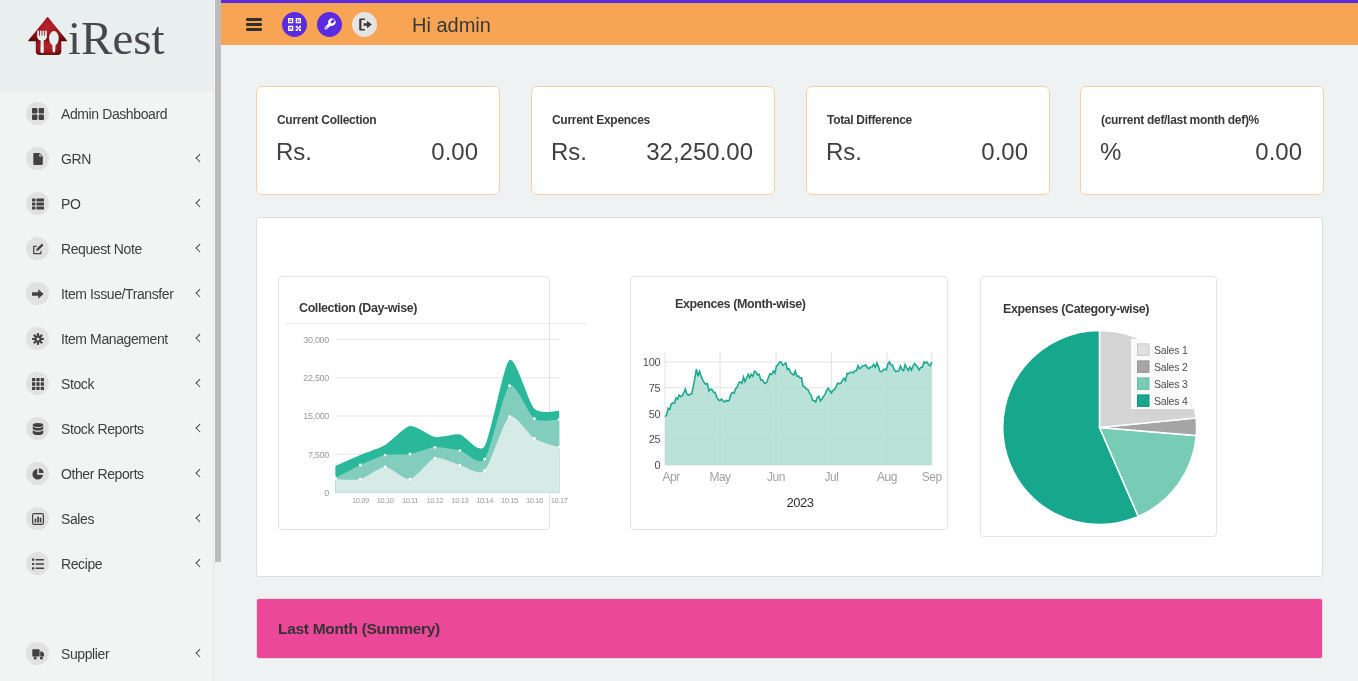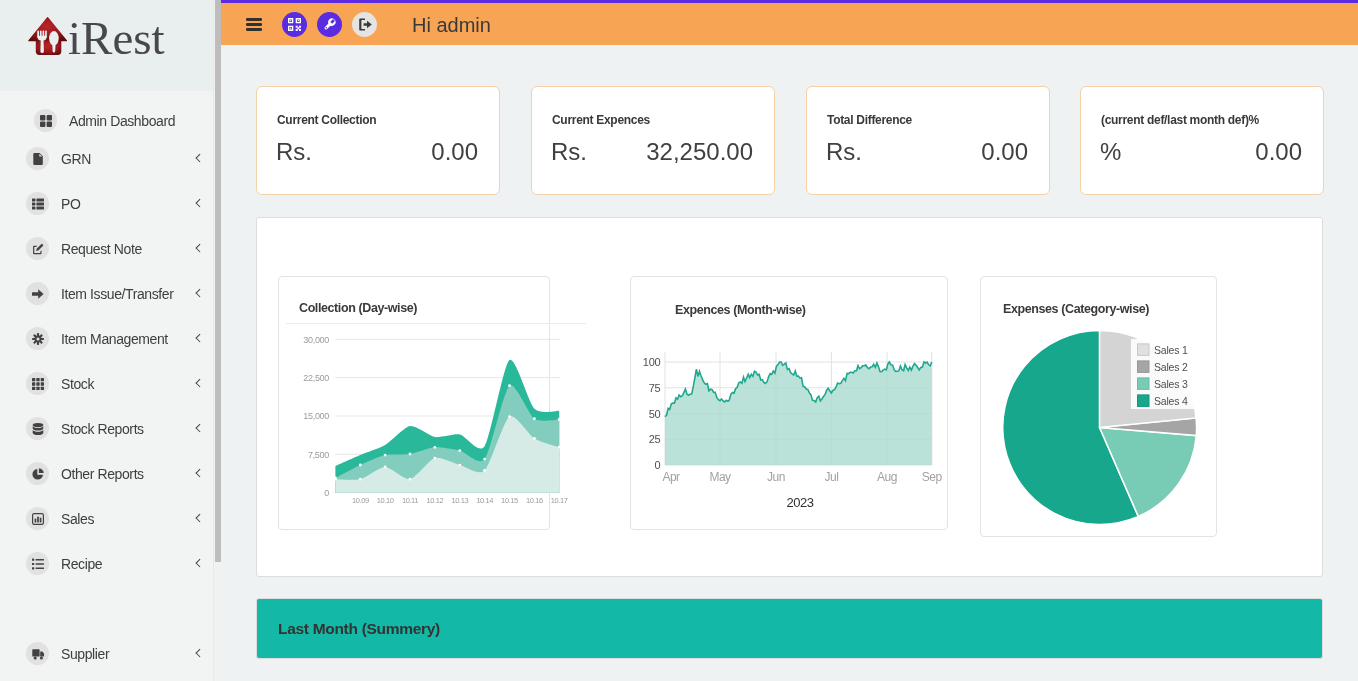--- a/index.html
+++ b/index.html
@@ -30,31 +30,31 @@
 
 
 .card { position:absolute; top:86px; width:244px; height:109px; background:#fff; border:1px solid #f6d1a7; border-radius:6px; }
 .ctitle { position:absolute; left:20px; top:26px; font-size:12px; font-weight:bold; color:#393939; letter-spacing:-0.3px;}
 .cunit { position:absolute; left:19px; top:51px; font-size:24px; color:#404040; }
 .cval { position:absolute; right:21px; top:51px; font-size:24px; color:#404040;margin-left:21px; }
 
 
 #panel1 { position:absolute; left:256px; top:217px; width:1067px; height:360px; background:#fff; border:1px solid #ddd; border-radius:3px; }
 #panel1 h2 { position:absolute; left:21px; top:22px; font-size:16px; color:#333; letter-spacing:-0.2px;margin-top:39px; }
-#panel2 { position:absolute; left:256px; top:598px; width:1067px; height:61px; background:#14b8a6; border:1px solid #ddd; border-radius:3px; }
+#panel2 { position:absolute; left:256px; top:598px; width:1067px; height:61px; background:#ec4899; border:1px solid #ddd; border-radius:3px; }
 #panel2 h2 { position:absolute; left:21px; top:21px; font-size:15.5px; color:#333; letter-spacing:-0.3px; }
 
 .chartbox { position:absolute; top:58px; background:#fff; border:1px solid #e3e3e3; border-radius:4px; }
 .chtitle { position:absolute; font-size:12.5px; font-weight:bold; color:#3a3a3a; letter-spacing:-0.4px; }
 #box1 { left:21px; width:272px; height:254px; }
 #box2 { left:373px; width:318px; height:254px; }
 #box3 { left:723px; width:237px; height:261px; }
 #box1 .chtitle { left:20px; top:24px; }
 #box1 .tline { position:absolute; left:7px; top:46px; width:300px; height:1px; background:#ececec; }
-#box2 .chtitle { left:20px; top:26px;padding-left:24px; }
+#box2 .chtitle { left:20px; top:20px;padding-left:24px; }
 #box3 .chtitle { left:22px; top:25px; }
 svg text { font-family:"Liberation Sans", sans-serif; }
 </style>
 </head>
 <body>
 
 <div id="topline"></div>
 <div id="topbar">
   <div id="burger">
       <div class="bbar"></div>
@@ -112,21 +112,21 @@
 <rect x="11.9" y="13.6" width="1.7" height="7" rx="0.8"></rect>
 <rect x="14.5" y="13.6" width="1.7" height="7" rx="0.8"></rect>
 <rect x="17.1" y="13.6" width="1.7" height="7" rx="0.8"></rect>
 <path d="M9.3,18.8 h9.5 v1.6 a4.6,4.6 0 0 1 -3.2,3.2 l0.3,10.8 a1.75,1.75 0 0 1 -1.75,1.7 a1.75,1.75 0 0 1 -1.75,-1.7 l0.3,-10.8 a4.6,4.6 0 0 1 -3.4,-3.2 z"></path>
 <ellipse cx="25.9" cy="21.3" rx="4.8" ry="7.2"></ellipse>
 <path d="M24.2,27.2 h3.4 l-0.45,7.2 a1.55,1.55 0 0 1 -1.25,1.2 a1.55,1.55 0 0 1 -1.25,-1.2 z"></path>
 </g>
 </svg></div>
     <div id="logotext">iRest</div>
   </div>
-  <div class="mitem" style="top:98px;margin-left:8px;">
+  <div class="mitem" style="top:91px;">
       <div class="mcirc">
         <svg width="12" height="12" viewBox="0 0 12 12">
           <rect x="0" y="0" width="5.4" height="5.4" rx="1" fill="#424242"></rect>
           <rect x="6.6" y="0" width="5.4" height="5.4" rx="1" fill="#424242"></rect>
           <rect x="0" y="6.6" width="5.4" height="5.4" rx="1" fill="#424242"></rect>
           <rect x="6.6" y="6.6" width="5.4" height="5.4" rx="1" fill="#424242"></rect>
         </svg>
       </div>
       <div class="mtext">Admin Dashboard</div>
     </div>

